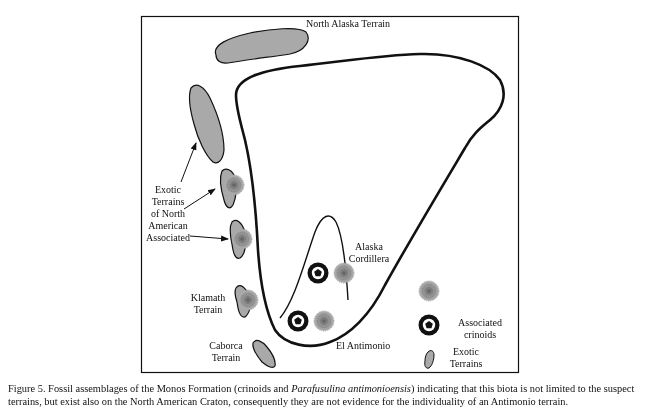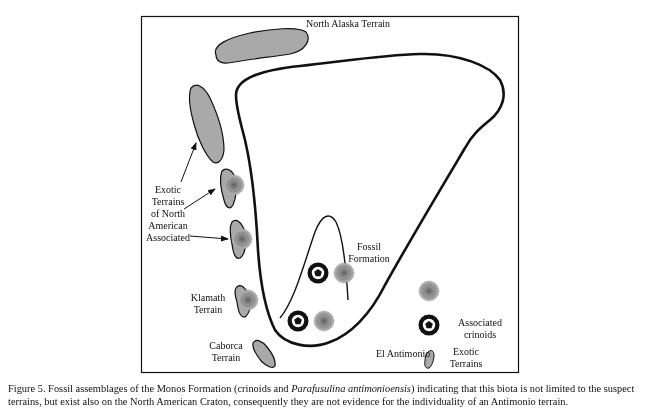--- a/index.html
+++ b/index.html
@@ -87,25 +87,25 @@
     <div>Klamath</div>
     <div>Terrain</div>
   </div>
 
   <div class="lbl center" style="left:204px;top:340px;width:44px;">
     <div>Caborca</div>
     <div>Terrain</div>
   </div>
 
   <div class="lbl center" style="left:346px;top:241px;width:46px;">
-    <div>Fossil</div>
-    <div>Formation</div>
+    <div>Alaska</div>
+    <div>Cordillera</div>
   </div>
 
-  <div class="lbl" style="left:336px;top:348px;margin-left:40px;">El Antimonio</div>
+  <div class="lbl" style="left:336px;top:340px;">El Antimonio</div>
 
   <div class="lbl center" style="left:452px;top:317px;width:56px;">
     <div>Associated</div>
     <div>crinoids</div>
   </div>
   <div class="lbl center" style="left:444px;top:346px;width:44px;">
     <div>Exotic</div>
     <div>Terrains</div>
   </div>
 </div>

